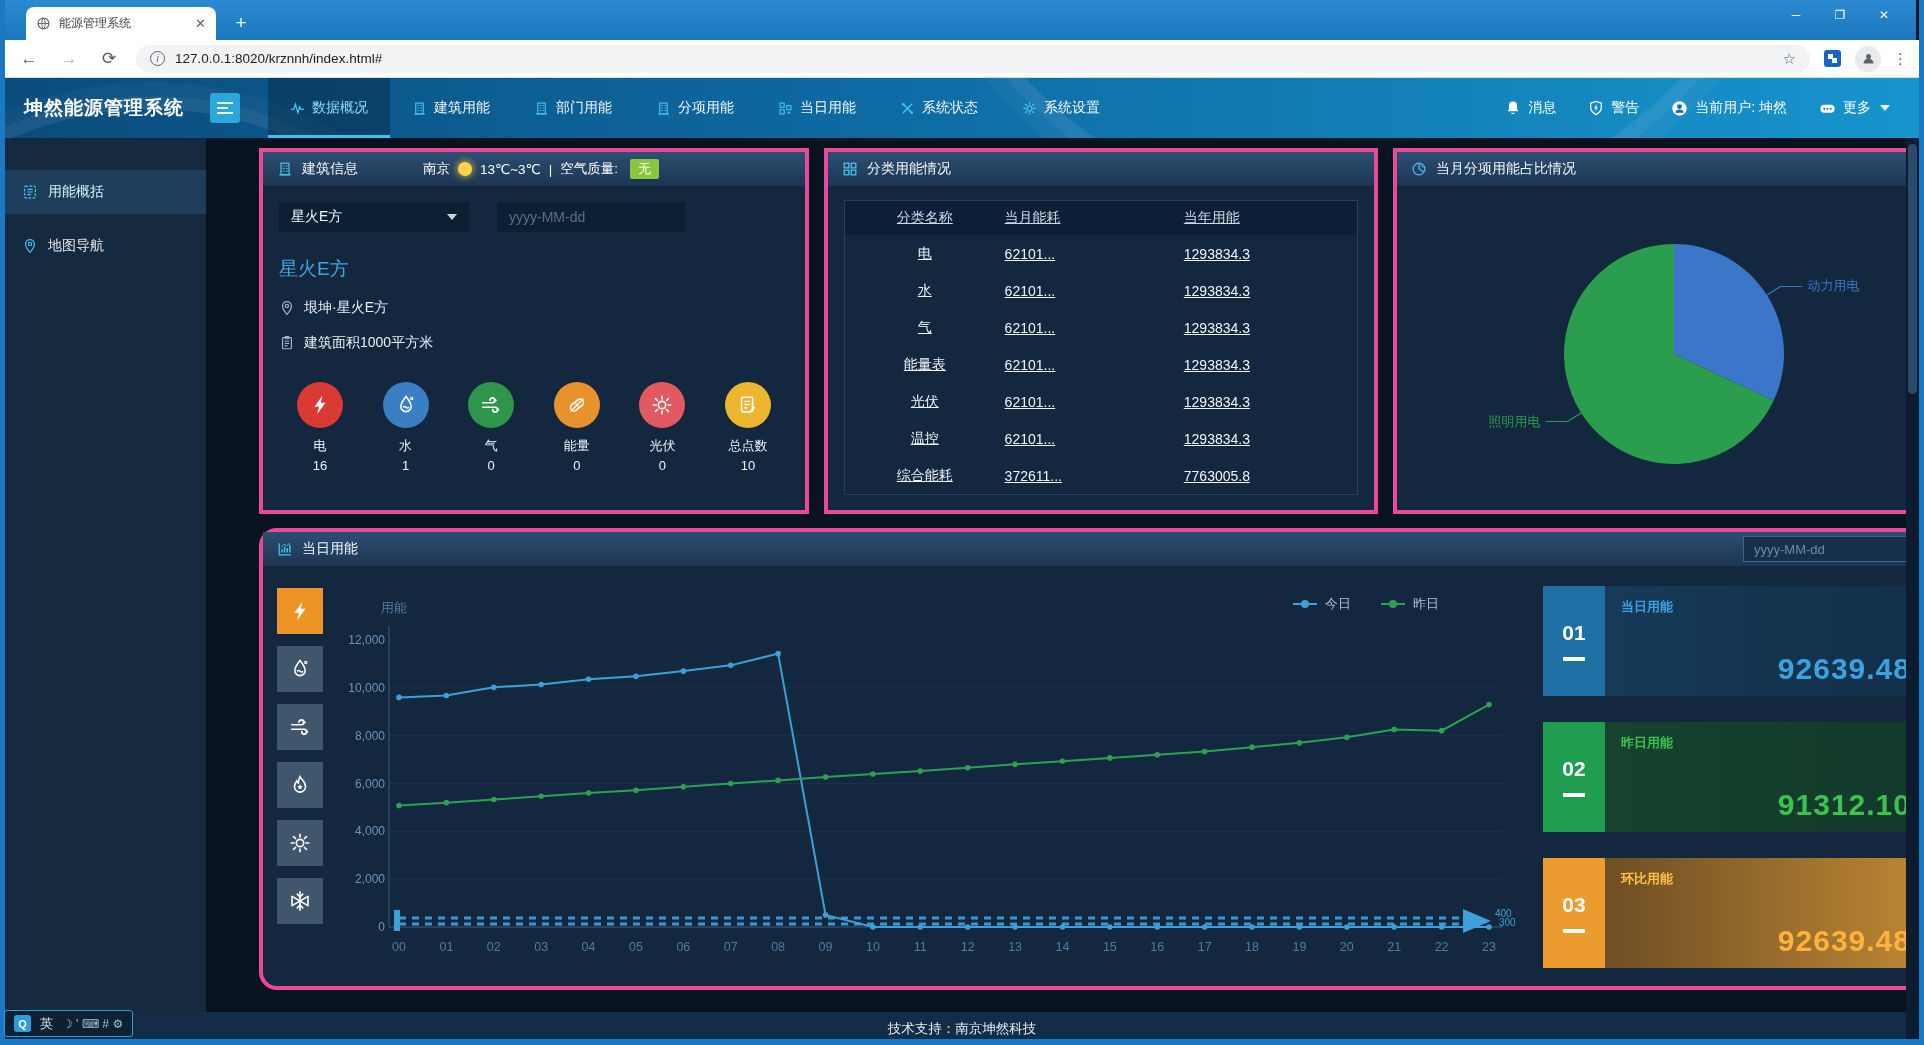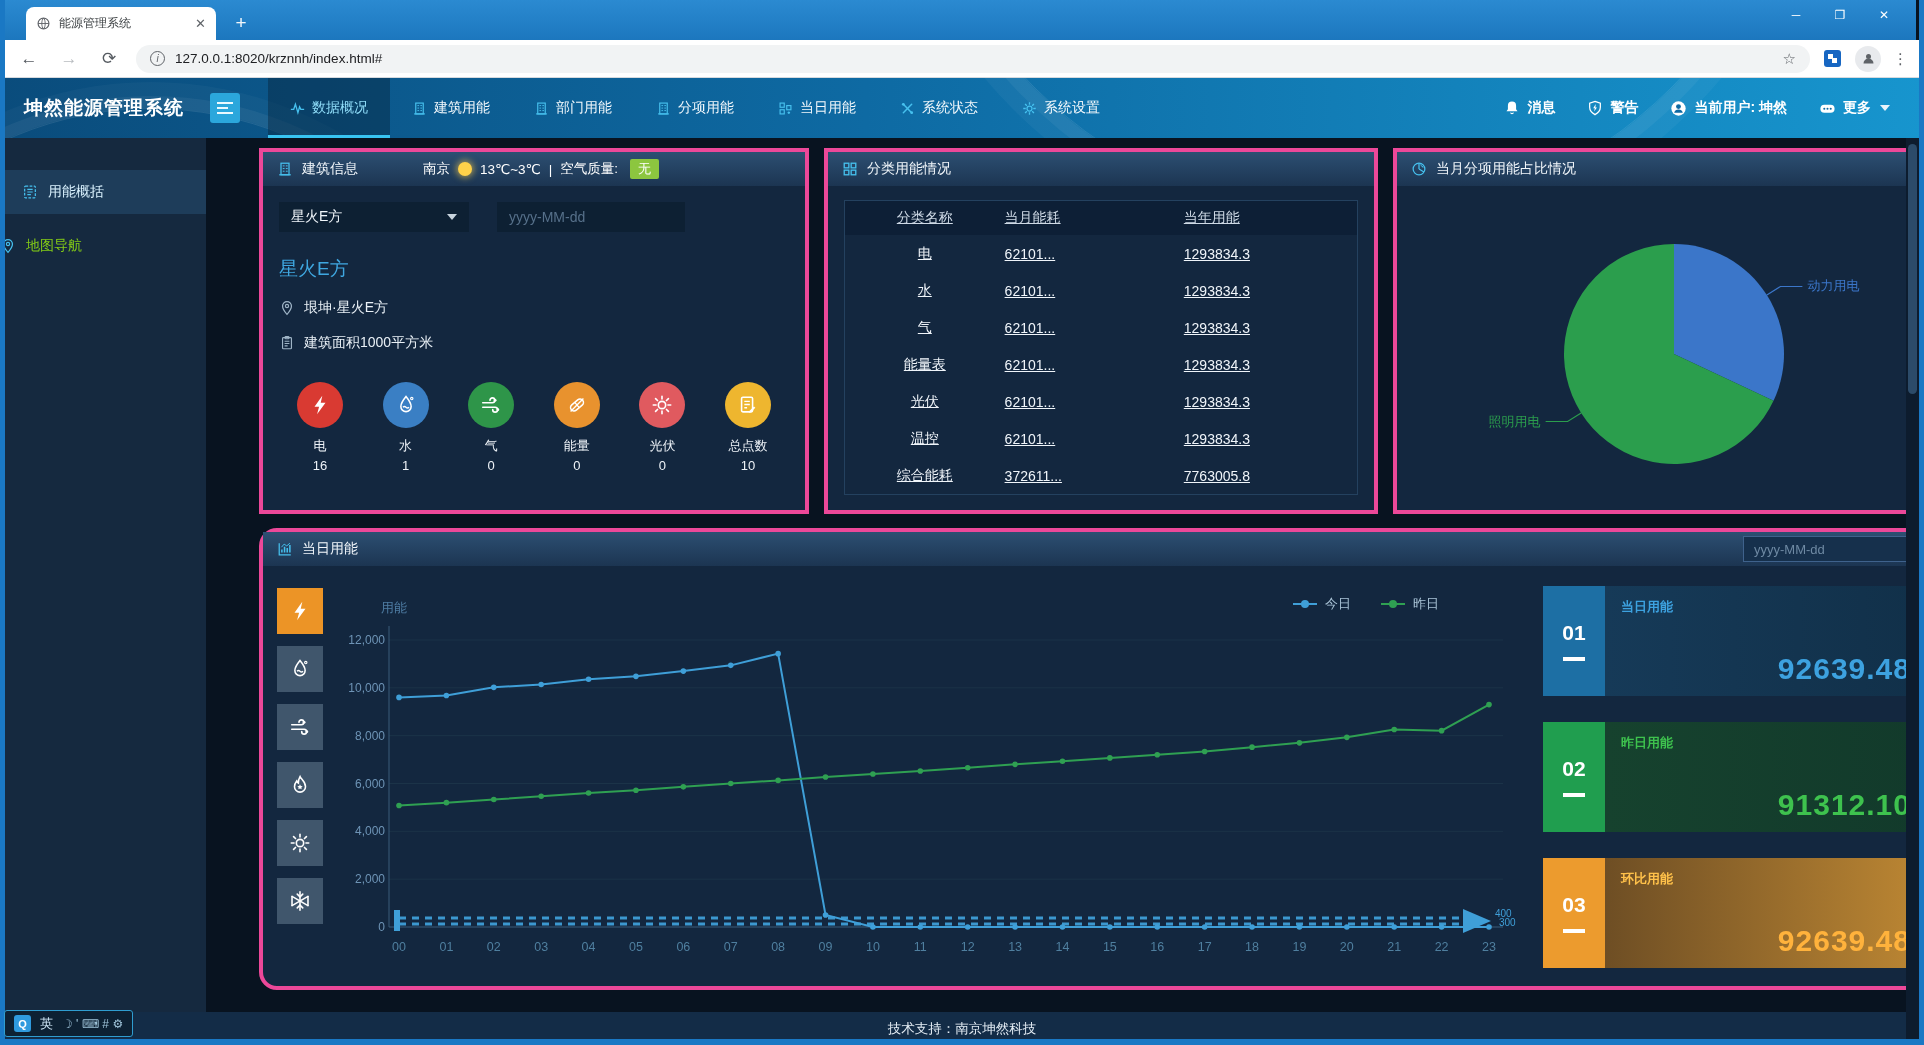--- a/index.html
+++ b/index.html
@@ -51,29 +51,29 @@
   .brand { font-size:19px; font-weight:bold; letter-spacing:1px; margin-left:24px; white-space:nowrap; z-index:2; }
   .burger { width:30px; height:30px; background:#2ba7dc; border-radius:3px; margin-left:26px; z-index:2;
     display:flex; flex-direction:column; justify-content:center; gap:3px; padding:0 7px; cursor:pointer; }
   .burger i { display:block; height:2px; background:#eafaff; }
   .burger i:nth-child(2){ width:70%; }
   .nav-items { display:flex; height:60px; margin-left:28px; z-index:2; }
   .nav-item { display:flex; align-items:center; gap:7px; padding:0 22px; font-size:14px; position:relative;
     cursor:pointer; color:#f2f8fc; white-space:nowrap; }
   .nav-item.active { background:rgba(7,38,63,.45); color:#8fdcf8; }
   .nav-item.active::after { content:""; position:absolute; left:0; right:0; bottom:0; height:3px; background:#38c4f2; }
-  .nav-right { margin-left:auto; display:flex; align-items:flex-end; gap:32px; margin-right:34px; z-index:2;font-weight:bold; }
+  .nav-right { margin-left:auto; display:flex; align-items:flex-end; gap:32px; margin-right:34px; z-index:2; }
   .nav-rt { display:flex; align-items:center; gap:7px; font-size:14px; cursor:pointer; white-space:nowrap; }
   .caret-down { width:0; height:0; border-left:5px solid transparent; border-right:5px solid transparent;
     border-top:6px solid #e8f4fb; margin-left:2px; }
 
   
   .sidebar { position:absolute; top:138px; left:0; width:206px; bottom:33px; background:#15293f; z-index:3; }
-  .side-item { height:44px; display:flex; align-items:center; gap:10px; 
-    color:#84cc16; font-size:14px; cursor:pointer; }
+  .side-item { height:44px; display:flex; align-items:center; gap:10px; padding-left:22px;
+    color:#e5e5e5; font-size:14px; cursor:pointer; }
   .side-item:first-child { margin-top:32px; }
   .side-item + .side-item { margin-top:10px; }
   .side-item.active { background:#1e3d5a; border-left:4px solid #2f9bd6; padding-left:18px; color:#daf2fe; }
 
   
   .panel { position:absolute; background:#13273f; border:4px solid #ec4899;margin-left:41px; }
   .p1 { left:218px; top:148px; width:550px; height:366px; }
   .p2 { left:783px; top:148px; width:554px; height:366px; }
   .p3 { left:1352px; top:148px; width:554px; height:366px; }
   .pb { left:218px; top:528px; width:1688px; height:462px;border-radius:18px; }

